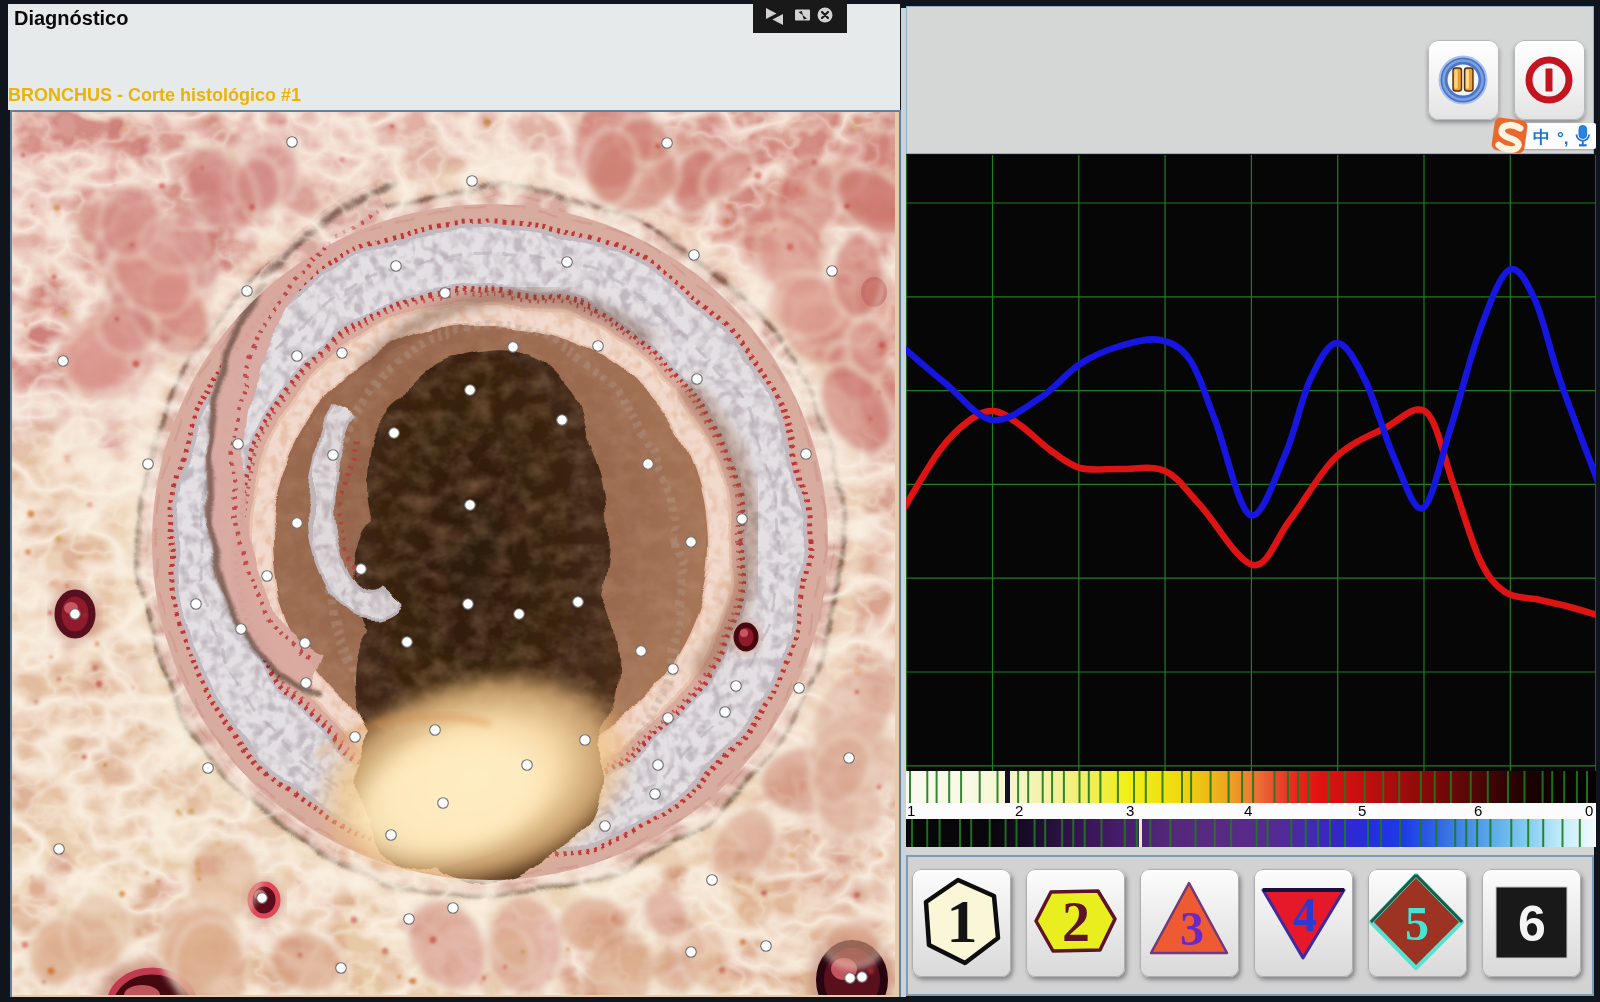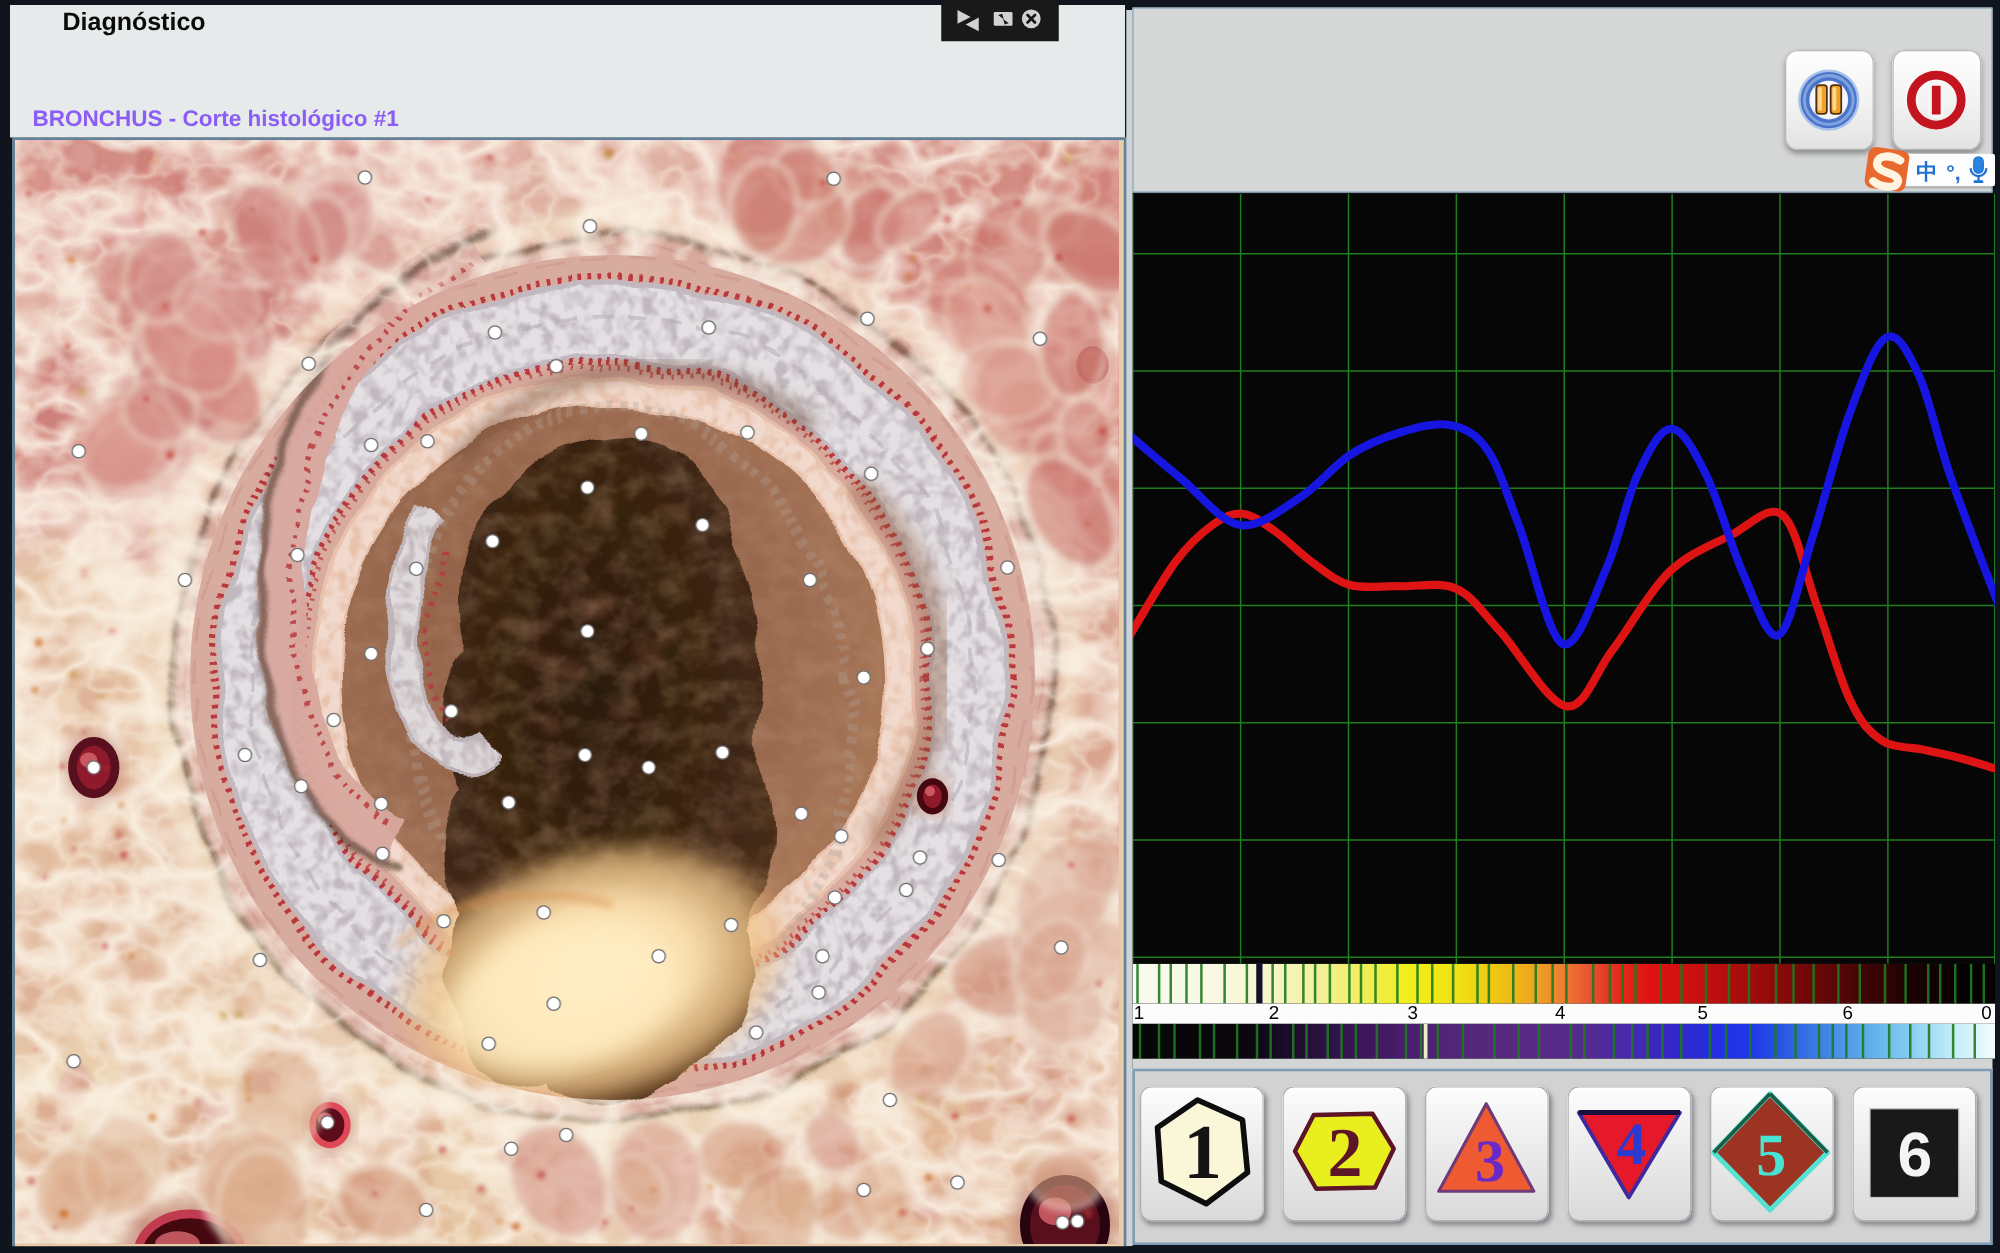--- a/index.html
+++ b/index.html
@@ -4,22 +4,22 @@
 <style>
   html,body{margin:0;padding:0;}
   body{width:1600px;height:1002px;position:relative;overflow:hidden;
        background:#10141c;font-family:"Liberation Sans",sans-serif;}
   .abs{position:absolute;}
 </style>
 </head>
 <body>
 
 <div class="abs" style="left:8px;top:4px;width:892px;height:106px;background:#e7eaea;"></div>
-<div class="abs" style="left:14px;top:7px;font-size:20px;font-weight:bold;color:#0a0a0a;margin-left:36px;">Diagnóstico</div>
-<div class="abs" style="left:26px;top:85px;font-size:18px;font-weight:bold;color:#8b5cf6;">BRONCHUS - Corte histológico #1</div>
+<div class="abs" style="left:14px;top:7px;font-size:20px;font-weight:bold;color:#0a0a0a;">Diagnóstico</div>
+<div class="abs" style="left:8px;top:85px;font-size:18px;font-weight:bold;color:#eab308;">BRONCHUS - Corte histológico #1</div>
 
 <div class="abs" style="left:753px;top:0px;width:94px;height:33px;background:#191919;"></div>
 <svg class="abs" style="left:753px;top:0px;" width="94" height="33" viewBox="0 0 94 33">
   <g fill="#d2d2d2">
     <path d="M 13,8 L 13,19 L 23.5,13.5 Z"></path>
     <path d="M 30,14 L 30,25 L 19.5,19.5 Z"></path>
     <rect x="42" y="9.5" width="15" height="11" rx="1"></rect>
     <circle cx="72" cy="15" r="7.5"></circle>
   </g>
   <g fill="#191919">

